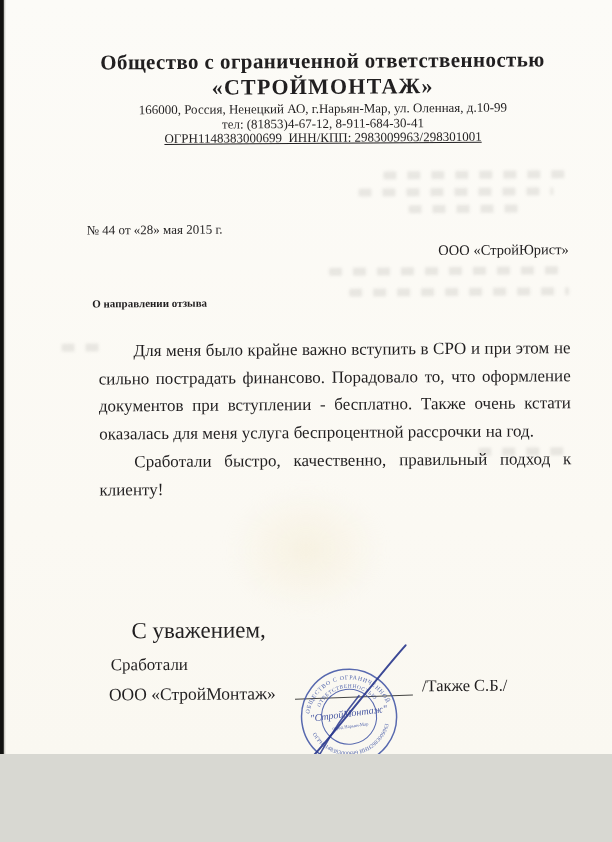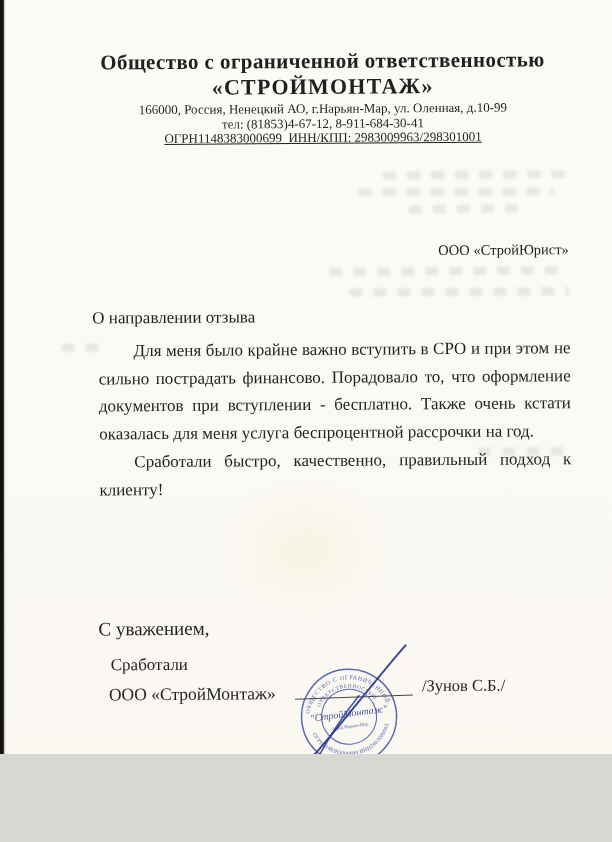--- a/index.html
+++ b/index.html
@@ -45,29 +45,29 @@
   
   .lh{position:absolute;left:45px;top:0;width:560px;text-align:center;}
   .lh-type{position:absolute;left:0;top:49px;width:100%;font-size:21px;font-weight:bold;letter-spacing:.4px;}
   .lh-name{position:absolute;left:0;top:74px;width:100%;font-size:22px;font-weight:bold;letter-spacing:1.2px;}
   .lh-addr{position:absolute;left:0;top:101px;width:100%;font-size:13px;}
   .lh-tel {position:absolute;left:0;top:116px;width:100%;font-size:13px;}
   .lh-reg {position:absolute;left:0;top:130px;width:100%;font-size:13px;text-decoration:underline;white-space:pre;}
   
   .ref-num{position:absolute;left:88px;top:221px;font-size:13px;}
   .ref-rcpt{position:absolute;left:300px;top:243px;width:270px;text-align:right;font-size:14.5px;}
-  .ref-subj{position:absolute;left:93px;top:307px;font-size:17px;font-weight:normal;}
+  .ref-subj{position:absolute;left:93px;top:296px;font-size:11px;font-weight:bold;}
   
   .body-text{
     position:absolute;left:99px;top:336px;width:472px;
     font-size:17px;line-height:27.5px;text-align:justify;
   }
   .body-text p{margin:0 0 1px 0;text-indent:35px;}
   
-  .sig-closing {position:absolute;left:97px;top:617px;font-size:19px;}
+  .sig-closing {position:absolute;left:130px;top:617px;font-size:23px;}
   .sig-position{position:absolute;left:109px;top:654px;font-size:17px;}
   .sig-company {position:absolute;left:107px;top:683px;font-size:17.5px;}
   .sig-name    {position:absolute;left:420px;top:677px;font-size:16.5px;}
   .sig-line{
     position:absolute;left:293px;top:697px;width:118px;height:0;
     border-top:1.5px solid #454543;transform:rotate(-1.6deg);
   }
   .stamp{
     position:absolute;left:297px;top:667px;width:100px;height:100px;
     transform:rotate(-7deg);opacity:.88;
@@ -92,33 +92,34 @@
     <div class="smudge"></div>
 
     <div class="lh">
       <div class="lh-type">Общество с ограниченной ответственностью</div>
       <div class="lh-name">«СТРОЙМОНТАЖ»</div>
       <div class="lh-addr">166000, Россия, Ненецкий АО, г.Нарьян-Мар, ул. Оленная, д.10-99</div>
       <div class="lh-tel">тел: (81853)4-67-12, 8-911-684-30-41</div>
       <div class="lh-reg">ОГРН1148383000699  ИНН/КПП: 2983009963/298301001</div>
     </div>
 
+    <div class="ref-num">№ 44 от «28» мая 2015 г.</div>
     <div class="ref-rcpt">ООО «СтройЮрист»</div>
     <div class="ref-subj">О направлении отзыва</div>
 
     <div class="body-text">
       <p>Для меня было крайне важно вступить в СРО и при этом не сильно пострадать финансово. Порадовало то, что оформление документов при вступлении - бесплатно. Также очень кстати оказалась для меня услуга беспроцентной рассрочки на год.</p>
       <p>Сработали быстро, качественно, правильный подход к клиенту!</p>
     </div>
 
     <div class="sig-closing">С уважением,</div>
     <div class="sig-position">Сработали</div>
     <div class="sig-company">ООО «СтройМонтаж»</div>
     <div class="sig-line"></div>
-    <div class="sig-name">/Зунов С.Б./</div>
+    <div class="sig-name">/Также С.Б./</div>
 
     <svg class="stamp" viewBox="0 0 100 100">
       <defs>
         <path id="arcTopOuter" d="M 9.5 53 A 40.5 40.5 0 1 1 90.5 53" fill="none"></path>
         <path id="arcTopInner" d="M 18 53 A 32 32 0 1 1 82 53" fill="none"></path>
         <path id="arcBottom" d="M 8.5 47 A 41.5 41.5 0 0 0 91.5 47" fill="none"></path>
       </defs>
       <circle cx="50" cy="50" r="47.5" fill="none" stroke="#4256a6" stroke-width="1.5"></circle>
       <circle cx="50" cy="50" r="27.5" fill="none" stroke="#4256a6" stroke-width="1.1"></circle>
       <text font-size="6" letter-spacing="0.7" fill="#3b51a3">

